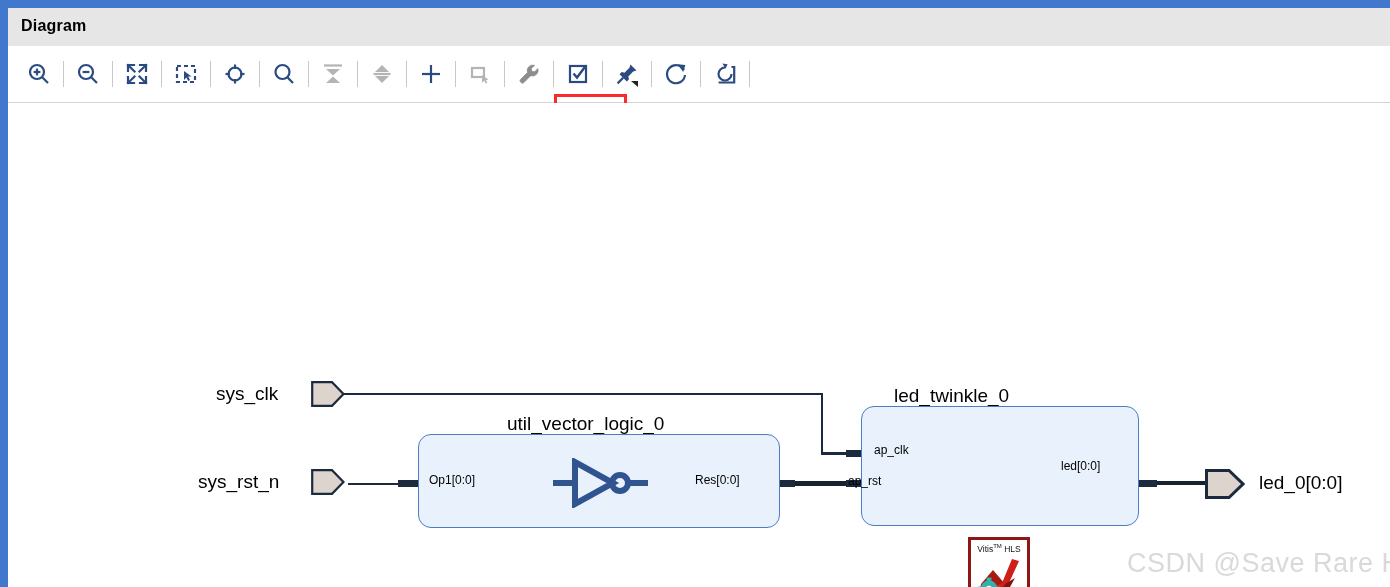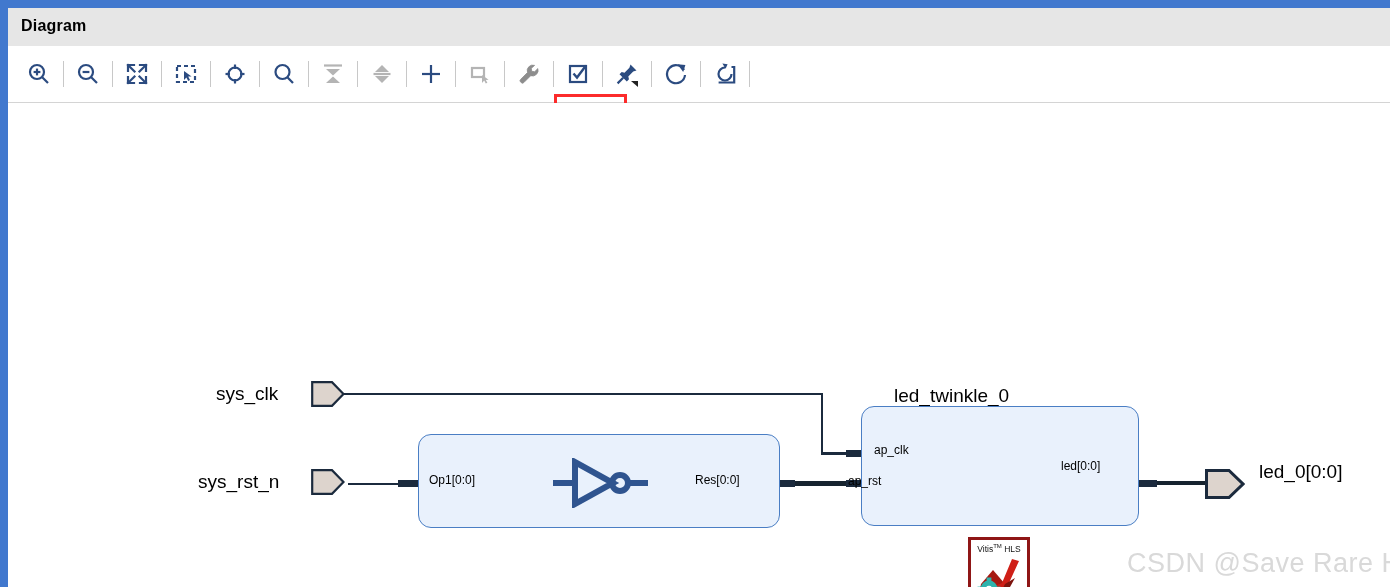--- a/index.html
+++ b/index.html
@@ -275,20 +275,21 @@
     <div class="port-label" style="left:208px;top:280px;">sys_clk</div>
     <svg class="port" style="left:303px;top:278px;" width="34" height="26" viewBox="0 0 34 26">
       <path d="M1.2 1.2 L21 1.2 L32.5 13 L21 24.8 L1.2 24.8 Z" fill="#ddd4cd" stroke="#1b2a3d" stroke-width="2.2"></path>
     </svg>
 
     <div class="port-label" style="left:190px;top:368px;">sys_rst_n</div>
     <svg class="port" style="left:303px;top:366px;" width="34" height="26" viewBox="0 0 34 26">
       <path d="M1.2 1.2 L21 1.2 L32.5 13 L21 24.8 L1.2 24.8 Z" fill="#ddd4cd" stroke="#1b2a3d" stroke-width="2.2"></path>
     </svg>
 
+    <div class="blk-name" style="left:499px;top:310px;">util_vector_logic_0</div>
     <div class="blk" style="left:410px;top:331px;width:362px;height:94px;"></div>
     <div class="pin-label" style="left:421px;top:370px;">Op1[0:0]</div>
     <div class="pin-label" style="left:687px;top:370px;">Res[0:0]</div>
     <svg style="position:absolute;left:545px;top:355px;" width="95" height="50" viewBox="0 0 95 50">
       <line x1="0" y1="25" x2="22" y2="25" stroke="#2f548f" stroke-width="6"></line>
       <path d="M22 4 L22 46 L60 25 Z" fill="none" stroke="#2f548f" stroke-width="6" stroke-linejoin="miter"></path>
       <circle cx="67" cy="25" r="8" fill="none" stroke="#2f548f" stroke-width="6"></circle>
       <line x1="76" y1="25" x2="95" y2="25" stroke="#2f548f" stroke-width="6"></line>
     </svg>
 
@@ -314,19 +315,19 @@
           <rect x="15.6" y="39.5" width="4.8" height="5"></rect>
           <rect x="6.5" y="30.6" width="5" height="4.8"></rect>
           <rect x="24.5" y="30.6" width="5" height="4.8"></rect>
         </g>
       </svg>
     </div>
 
     <svg class="port" style="left:1197px;top:366px;" width="40" height="30" viewBox="0 0 40 30">
       <path d="M1.5 1.5 L24 1.5 L38 15 L24 28.5 L1.5 28.5 Z" fill="#ddd4cd" stroke="#1b2a3d" stroke-width="3"></path>
     </svg>
-    <div class="port-label" style="left:1251px;top:358px;">led_0[0:0]</div>
+    <div class="port-label" style="left:1251px;top:369px;">led_0[0:0]</div>
 
   </div>
 
   <div id="watermark">CSDN @Save Rare Hair</div>
 
 </div>
 
 </body></html>

